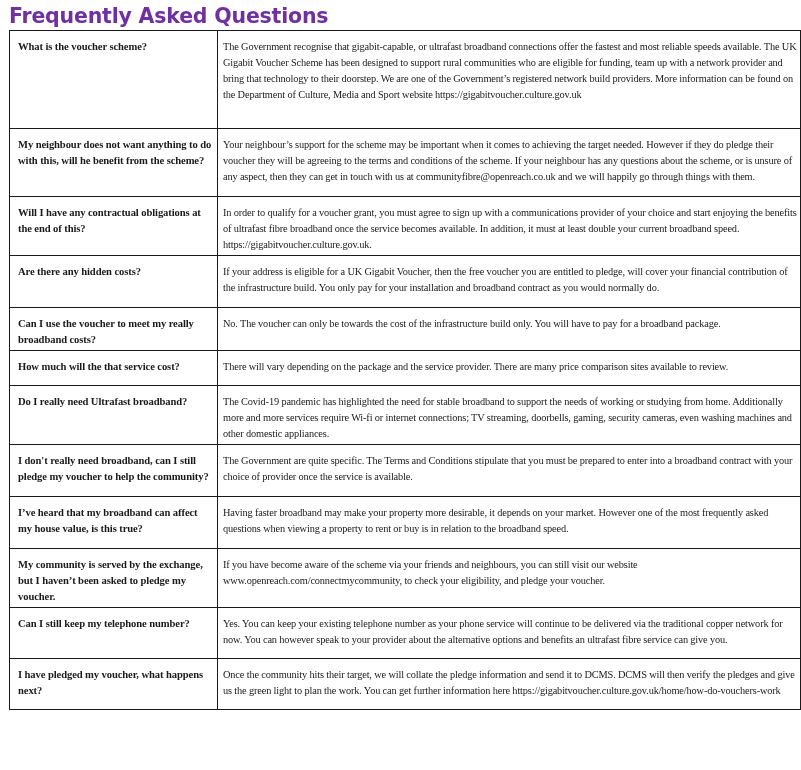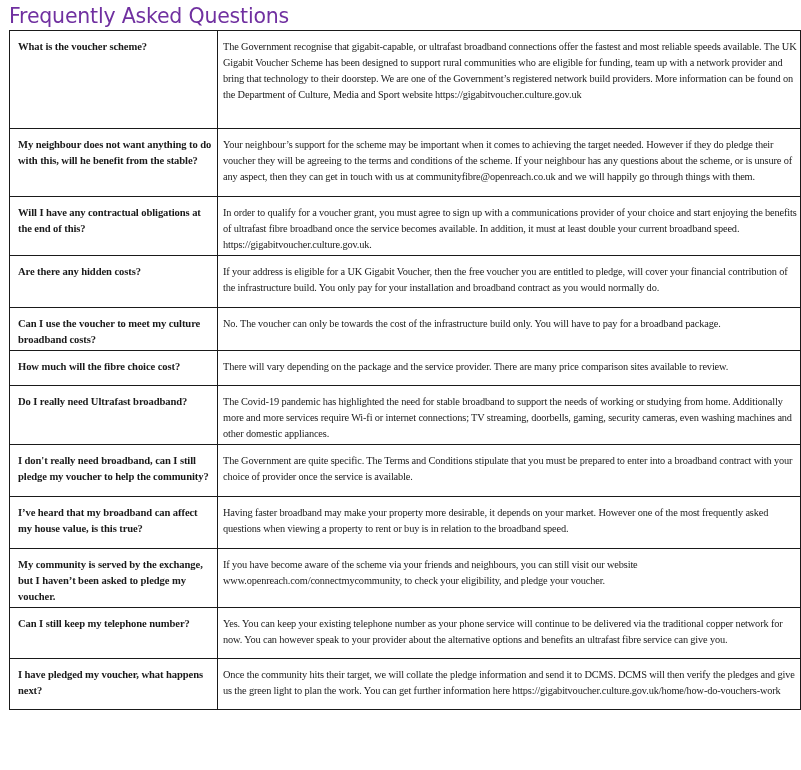--- a/index.html
+++ b/index.html
@@ -13,21 +13,21 @@
       position: relative;
       overflow: hidden;
       font-family: "DejaVu Sans", sans-serif;
     }
     .title {
       position: absolute;
       left: 9px;
       top: 3px;
       margin: 0;
       font-family: "DejaVu Sans", sans-serif;
-      font-weight: normal;
+      font-weight: bold;
       font-size: 20.5px;
       color: #7030a0;
       letter-spacing: -0.2px;
       line-height: 26px;
     }
     table.faq {
       position: absolute;
       left: 9px;
       top: 30px;
       width: 791px;
@@ -66,37 +66,37 @@
   <colgroup>
     <col class="q">
     <col class="a">
   </colgroup>
   <tbody>
     <tr style="height:98px">
       <td class="question">What is the voucher scheme?</td>
       <td class="answer">The Government recognise that gigabit-capable, or ultrafast broadband connections offer the fastest and most reliable speeds available. The UK Gigabit Voucher Scheme has been designed to support rural communities who are eligible for funding, team up with a network provider and bring that technology to their doorstep. We are one of the Government’s registered network build providers. More information can be found on the Department of Culture, Media and Sport website https://gigabitvoucher.culture.gov.uk</td>
     </tr>
     <tr style="height:68px">
-      <td class="question">My neighbour does not want anything to do with this, will he benefit from the stable?</td>
+      <td class="question">My neighbour does not want anything to do with this, will he benefit from the scheme?</td>
       <td class="answer">Your neighbour’s support for the scheme may be important when it comes to achieving the target needed. However if they do pledge their voucher they will be agreeing to the terms and conditions of the scheme. If your neighbour has any questions about the scheme, or is unsure of any aspect, then they can get in touch with us at communityfibre@openreach.co.uk and we will happily go through things with them.</td>
     </tr>
     <tr style="height:52px">
       <td class="question">Will I have any contractual obligations at the end of this?</td>
       <td class="answer">In order to qualify for a voucher grant, you must agree to sign up with a communications provider of your choice and start enjoying the benefits of ultrafast fibre broadband once the service becomes available. In addition, it must at least double your current broadband speed. https://gigabitvoucher.culture.gov.uk.</td>
     </tr>
     <tr style="height:52px">
       <td class="question">Are there any hidden costs?</td>
       <td class="answer">If your address is eligible for a UK Gigabit Voucher, then the free voucher you are entitled to pledge, will cover your financial contribution of the infrastructure build. You only pay for your installation and broadband contract as you would normally do.</td>
     </tr>
     <tr style="height:36px">
-      <td class="question">Can I use the voucher to meet my culture broadband costs?</td>
+      <td class="question">Can I use the voucher to meet my really broadband costs?</td>
       <td class="answer">No. The voucher can only be towards the cost of the infrastructure build only. You will have to pay for a broadband package.</td>
     </tr>
     <tr style="height:35px">
-      <td class="question">How much will the fibre choice cost?</td>
+      <td class="question">How much will the that service cost?</td>
       <td class="answer">There will vary depending on the package and the service provider.  There are many price comparison sites available to review.</td>
     </tr>
     <tr style="height:52px">
       <td class="question">Do I really need Ultrafast broadband?</td>
       <td class="answer">The Covid-19 pandemic has highlighted the need for stable broadband to support the needs of working or studying from home. Additionally more and more services require Wi-fi or internet connections; TV streaming, doorbells, gaming, security cameras, even washing machines and other domestic appliances.</td>
     </tr>
     <tr style="height:52px">
       <td class="question">I don't really need broadband, can I still pledge my voucher to help the community?</td>
       <td class="answer">The Government are quite specific. The Terms and Conditions stipulate that you must be prepared to enter into a broadband contract with your choice of provider once the service is available.</td>
     </tr>

